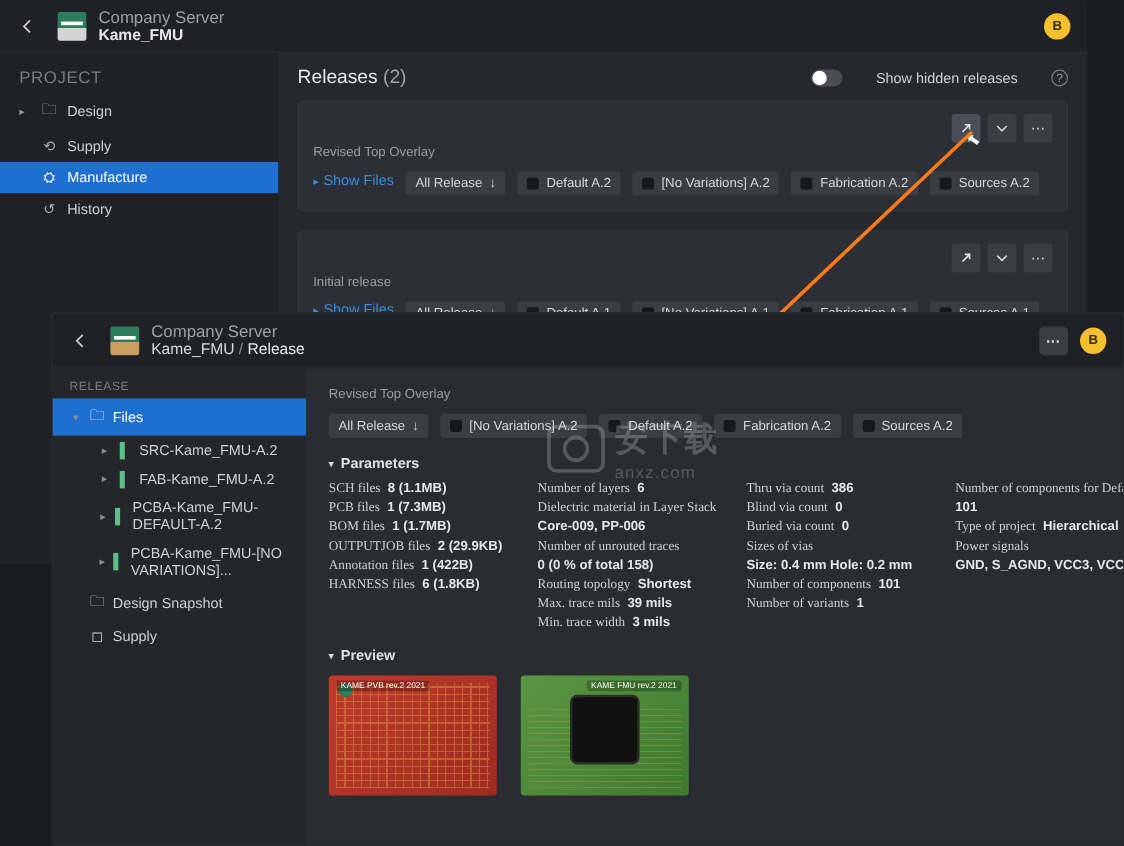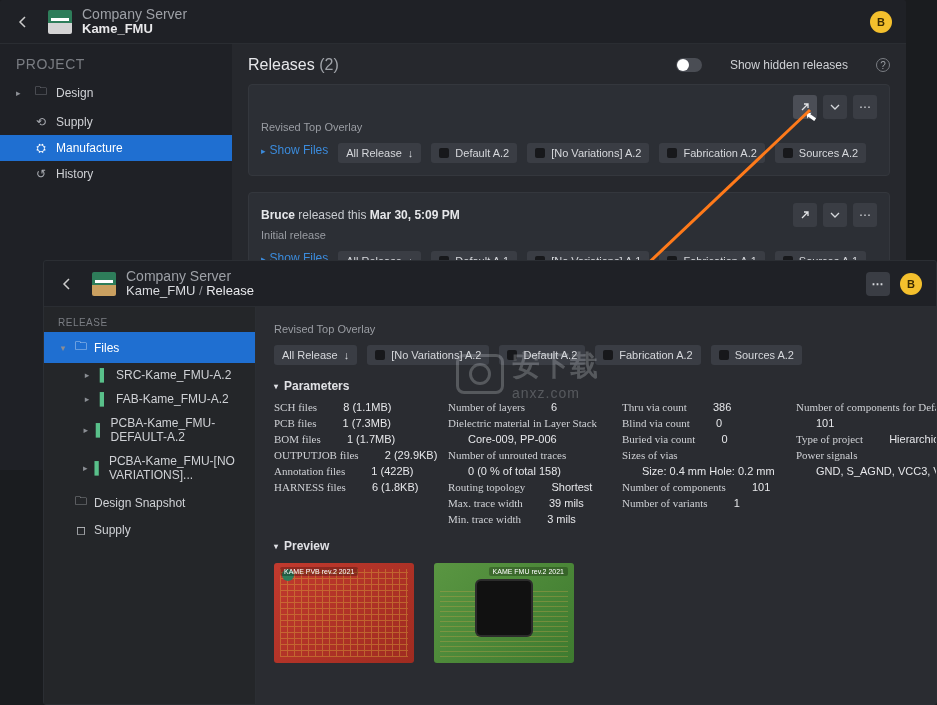--- a/index.html
+++ b/index.html
@@ -169,21 +169,21 @@
     .section-header{
       display:flex; align-items:center; gap:6px; color:#e0e1e5;
       font-size:12px; font-weight:600; margin:14px 0 8px;
     }
     .section-header .tri{font-size:8px;}
     .params-grid{
       display:flex; gap:24px; flex-wrap:nowrap;
     }
     .pcol{ display:flex; flex-direction:column; gap:4px; min-width:150px;}
     .pcol span{ font-size:11px; color:#cfd1d5; white-space:nowrap;}
-    .pcol .val{ color:#e6e7ea; font-weight:400;margin-left:20px;}
+    .pcol .val{ color:#e6e7ea; font-weight:700;}
     .pcol .muted{ color:#cfd1d5;font-family:Liberation Serif, serif;}
 
     .previews{ display:flex; gap:20px; margin-top:10px;}
     .pcb-card{
       width:140px; height:100px; border-radius:3px; position:relative; overflow:hidden;
     }
     .pcb-red{ background:linear-gradient(135deg,#c23a2e,#9e2b20); }
     .pcb-green{ background:linear-gradient(135deg,#5a9642,#3e7a2f); }
     .pcb-card .chip{
       position:absolute; left:50%; top:45%; transform:translate(-50%,-50%);
@@ -323,23 +323,20 @@
             </span>
           <span class="pill">
               <span class="sw"></span>
               <span>Sources A.2</span>
             </span>
         </div>
       </div>
 
       <div class="release-card">
         <div class="release-header">
-          <div class="rel-text">
-            <strong>Bruce</strong><span> released this </span><strong>Mar 30, 5:09 PM</strong>
-          </div>
           <div class="rel-actions">
             <div class="icon-btn">
               <svg width="12" height="12" viewBox="0 0 12 12">
                   <path d="M3 9 L9 3 M5 3 H9 V7" stroke="#e2e3e6" stroke-width="1.3" fill="none"></path>
                 </svg>
             </div>
             <div class="icon-btn">
               <svg width="10" height="8" viewBox="0 0 10 8">
                   <path d="M1 2 L5 6 L9 2" stroke="#d6d8dc" stroke-width="1.3" fill="none"></path>
                 </svg>
@@ -496,21 +493,21 @@
             <span><span class="muted">Annotation files</span>&nbsp;&nbsp;<span class="val">1 (422B)</span></span>
             <span><span class="muted">HARNESS files</span>&nbsp;&nbsp;<span class="val">6 (1.8KB)</span></span>
           </div>
         <div class="pcol" id="pcol2">
             <span><span class="muted">Number of layers</span>&nbsp;&nbsp;<span class="val">6</span></span>
             <span><span class="muted">Dielectric material in Layer Stack</span></span>
             <span><span class="val">Core-009, PP-006</span></span>
             <span><span class="muted">Number of unrouted traces</span></span>
             <span><span class="val">0 (0 % of total 158)</span></span>
             <span><span class="muted">Routing topology</span>&nbsp;&nbsp;<span class="val">Shortest</span></span>
-            <span><span class="muted">Max. trace width</span>&nbsp;&nbsp;<span class="val">39 mils</span></span>
+            <span><span class="muted">Max. trace mils</span>&nbsp;&nbsp;<span class="val">39 mils</span></span>
             <span><span class="muted">Min. trace width</span>&nbsp;&nbsp;<span class="val">3 mils</span></span>
           </div>
         <div class="pcol" id="pcol3">
             <span><span class="muted">Thru via count</span>&nbsp;&nbsp;<span class="val">386</span></span>
             <span><span class="muted">Blind via count</span>&nbsp;&nbsp;<span class="val">0</span></span>
             <span><span class="muted">Buried via count</span>&nbsp;&nbsp;<span class="val">0</span></span>
             <span><span class="muted">Sizes of vias</span></span>
             <span><span class="val">Size: 0.4 mm Hole: 0.2 mm</span></span>
             <span><span class="muted">Number of components</span>&nbsp;&nbsp;<span class="val">101</span></span>
             <span><span class="muted">Number of variants</span>&nbsp;&nbsp;<span class="val">1</span></span>

